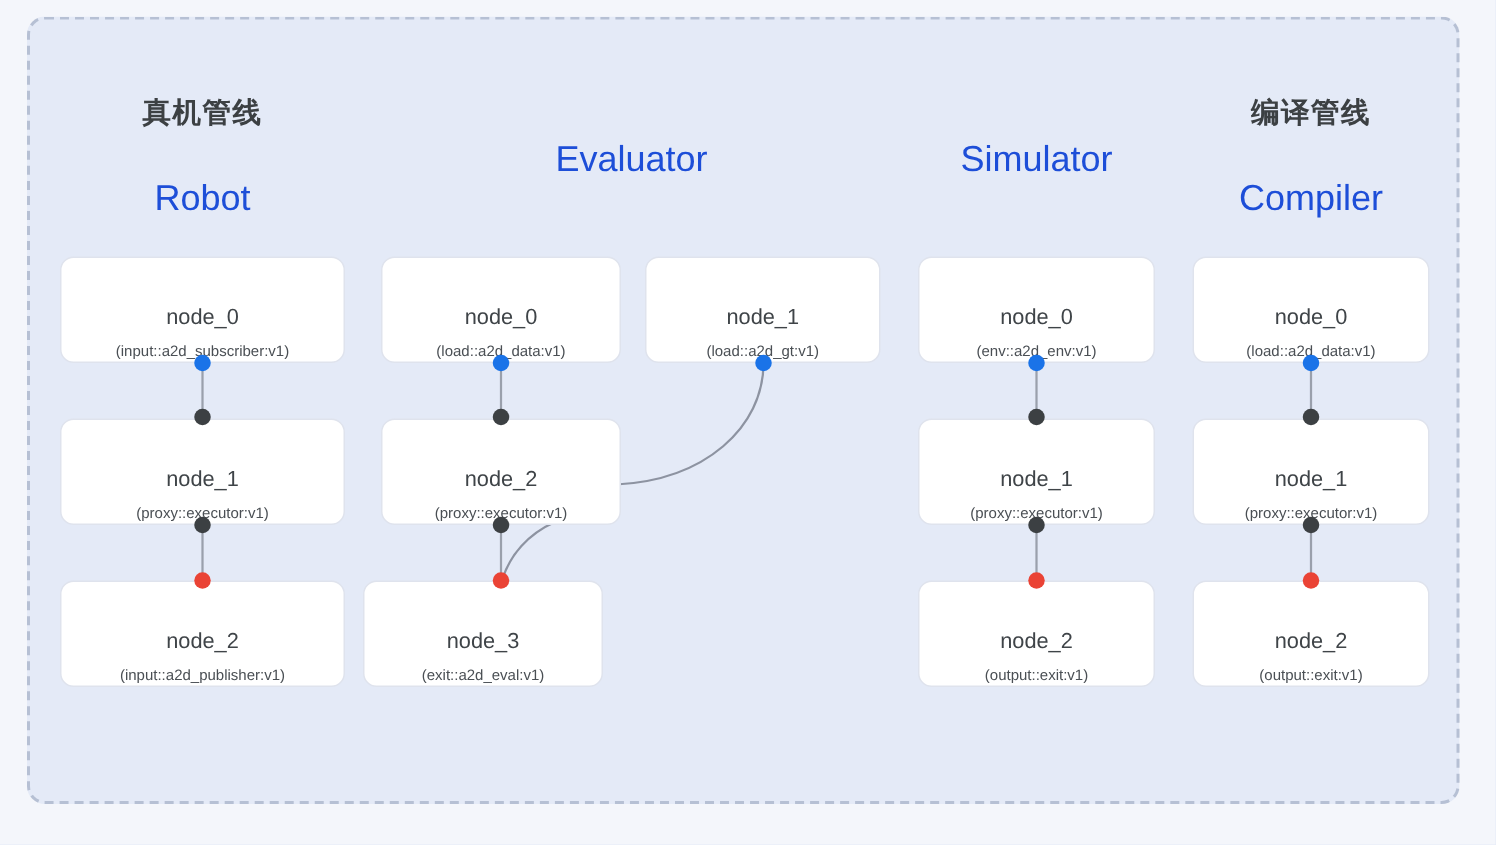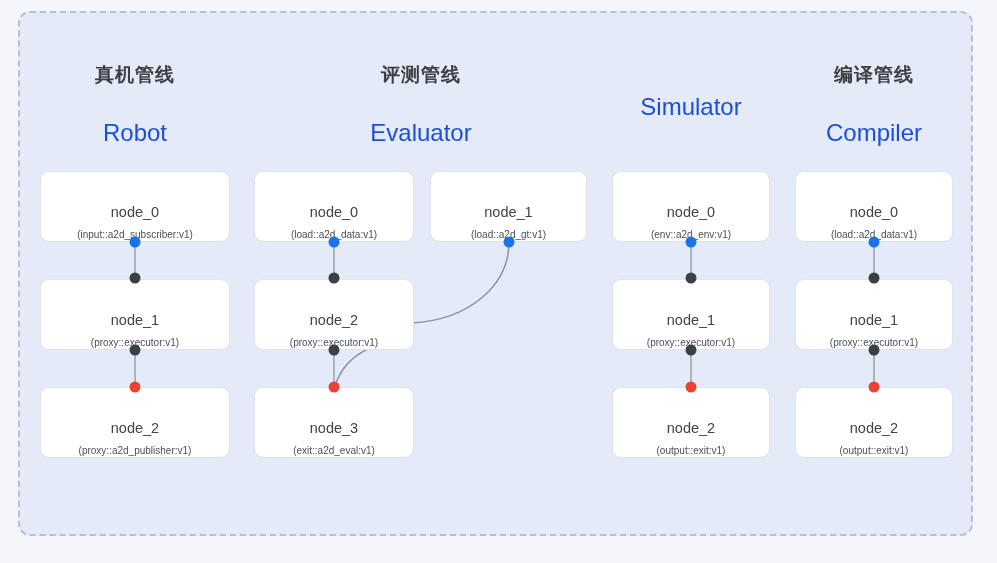--- a/index.html
+++ b/index.html
@@ -120,61 +120,60 @@
 
     <line x1="874" y1="242" x2="874" y2="278"></line>
     <line x1="874" y1="350" x2="874" y2="387"></line>
   </svg>
 
   <div class="col-header" style="left:45px; top:62px; width:180px;">
     <div class="col-title">真机管线</div>
     <div class="col-sub">Robot</div>
   </div>
   <div class="col-header" style="left:331px; top:62px; width:180px;">
-    <div class="col-title">评测管线</div>
     <div class="col-sub">Evaluator</div>
   </div>
   <div class="col-header" style="left:601px; top:62px; width:180px;">
     <div class="col-sub">Simulator</div>
   </div>
   <div class="col-header" style="left:784px; top:62px; width:180px;">
     <div class="col-title">编译管线</div>
     <div class="col-sub">Compiler</div>
   </div>
 
   <div class="node-card" style="left:40px; top:171px; width:190px; height:71px;">
     <div class="node-name">node_0</div>
     <div class="node-type">(input::a2d_subscriber:v1)</div>
   </div>
   <div class="node-card" style="left:40px; top:279px; width:190px; height:71px;">
     <div class="node-name">node_1</div>
     <div class="node-type">(proxy::executor:v1)</div>
   </div>
   <div class="node-card" style="left:40px; top:387px; width:190px; height:71px;">
     <div class="node-name">node_2</div>
-    <div class="node-type">(proxy::a2d_publisher:v1)</div>
+    <div class="node-type">(input::a2d_publisher:v1)</div>
   </div>
   <div class="port out" style="left:135px; top:242px;"></div>
   <div class="port in" style="left:135px; top:278px;"></div>
   <div class="port in" style="left:135px; top:350px;"></div>
   <div class="port term" style="left:135px; top:387px;"></div>
 
   <div class="node-card" style="left:254px; top:171px; width:160px; height:71px;">
     <div class="node-name">node_0</div>
     <div class="node-type">(load::a2d_data:v1)</div>
   </div>
   <div class="node-card" style="left:430px; top:171px; width:157px; height:71px;">
     <div class="node-name">node_1</div>
     <div class="node-type">(load::a2d_gt:v1)</div>
   </div>
   <div class="node-card" style="left:254px; top:279px; width:160px; height:71px;">
     <div class="node-name">node_2</div>
     <div class="node-type">(proxy::executor:v1)</div>
   </div>
-  <div class="node-card" style="left:254px; top:387px; width:160px; height:71px;">
+  <div class="node-card" style="left:242px; top:387px; width:160px; height:71px;">
     <div class="node-name">node_3</div>
     <div class="node-type">(exit::a2d_eval:v1)</div>
   </div>
   <div class="port out" style="left:334px; top:242px;"></div>
   <div class="port out" style="left:509px; top:242px;"></div>
   <div class="port in" style="left:334px; top:278px;"></div>
   <div class="port in" style="left:334px; top:350px;"></div>
   <div class="port term" style="left:334px; top:387px;"></div>
 
   <div class="node-card" style="left:612px; top:171px; width:158px; height:71px;">

